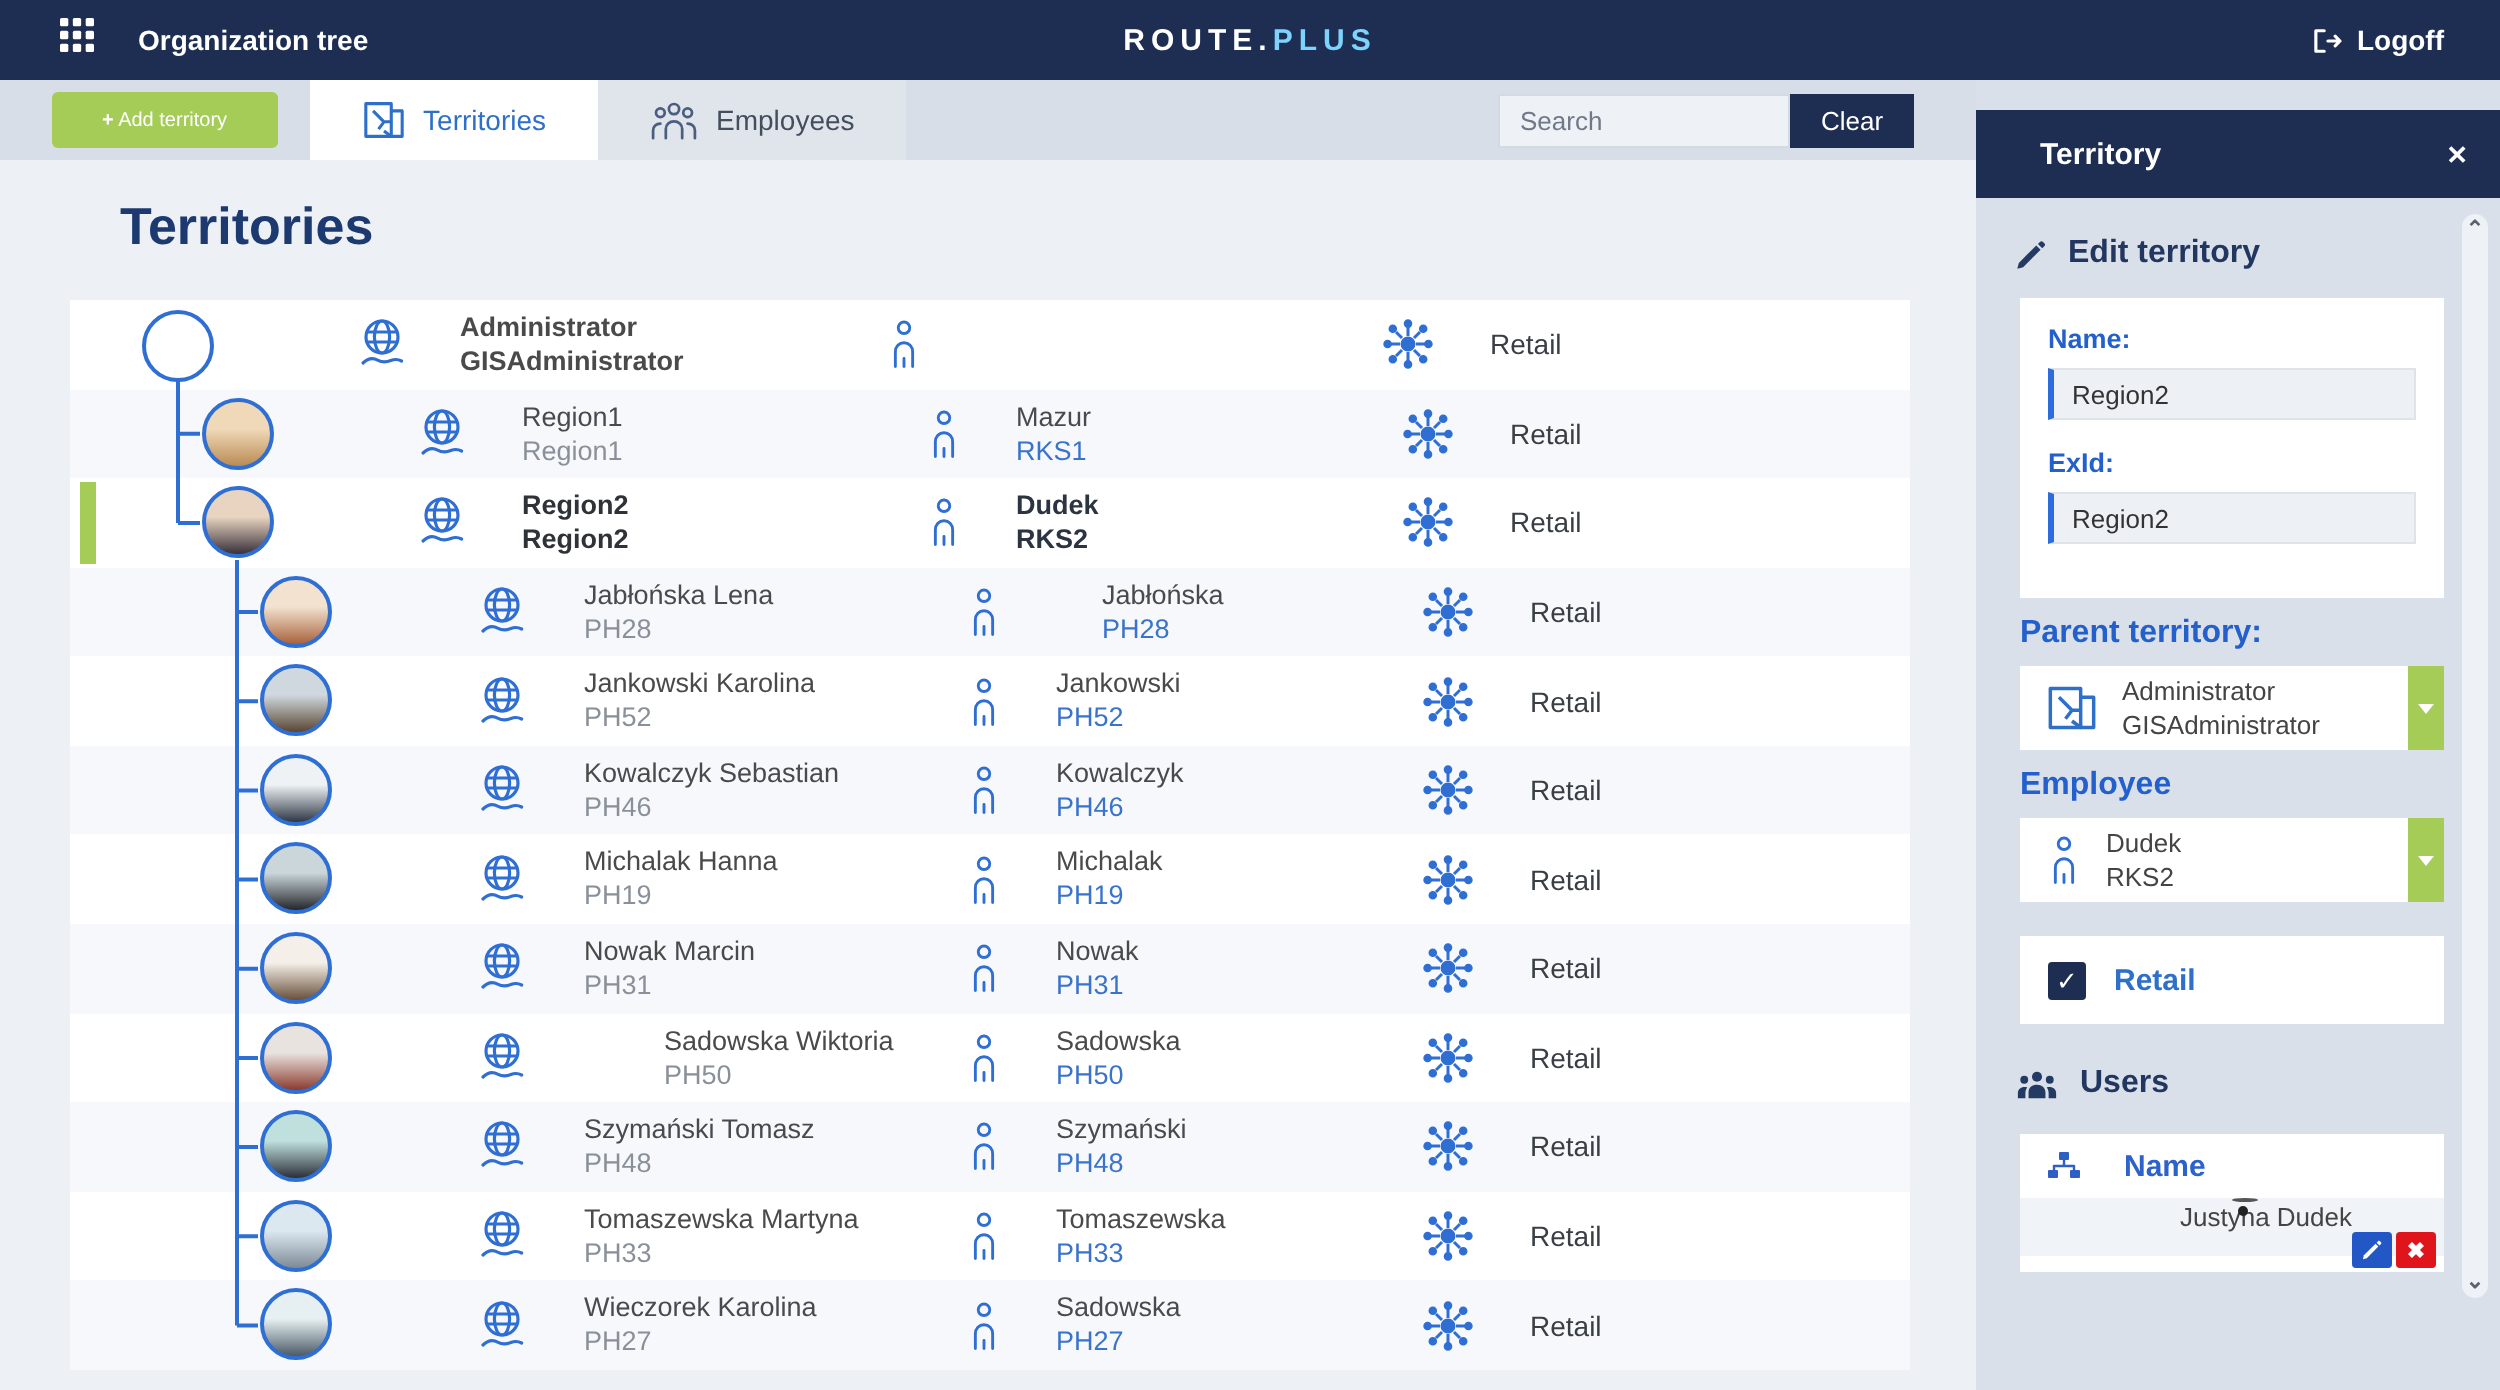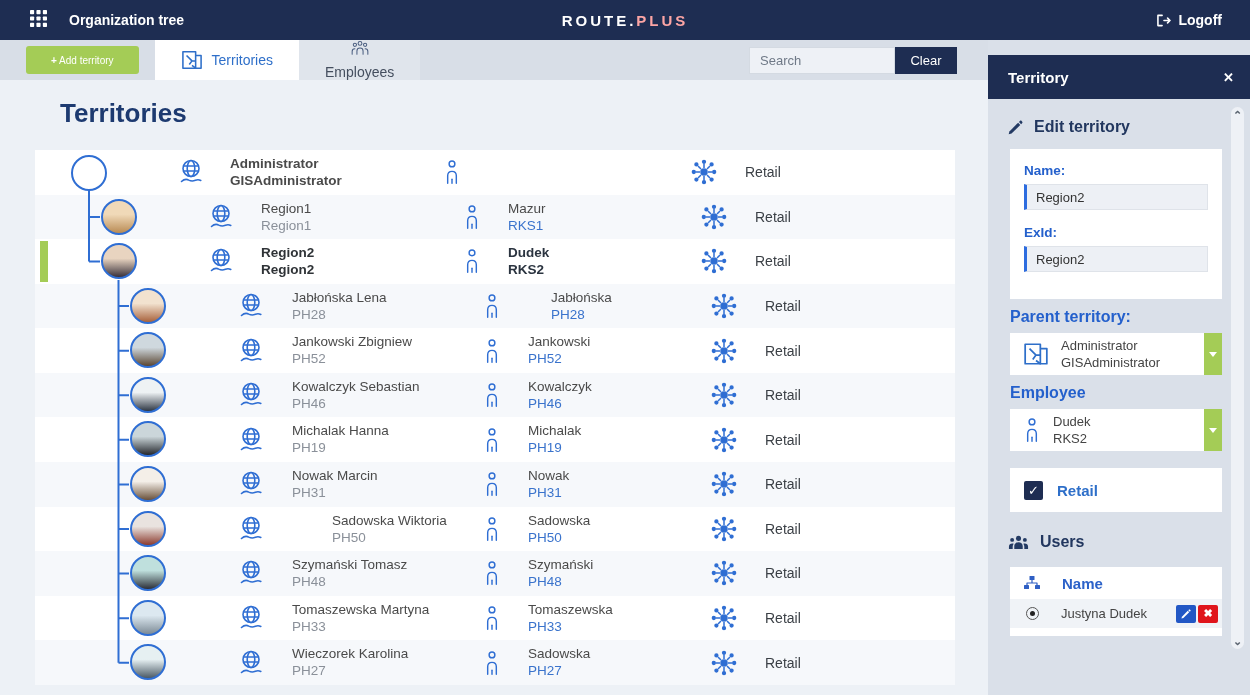--- a/index.html
+++ b/index.html
@@ -6,39 +6,39 @@
   html,body { width:1250px; height:695px; overflow:hidden;
     font-family:"Liberation Sans", sans-serif; background:#edf1f6; }
 
   
   .topbar { height:40px; background:#1e2d52; display:flex; align-items:center;
     position:relative; color:#fff; }
   .grid-icon { margin-left:30px; display:inline-block; }
   .app-title { margin-left:22px; font-size:14px; font-weight:600; }
   .brand { position:absolute; left:0; right:0; text-align:center; font-size:15px;
     font-weight:700; letter-spacing:3px; pointer-events:none; }
-  .brand .b2 { color:#fca5a5;margin-top:32px; }
+  .brand .b2 { color:#7dd3fc;margin-top:32px; }
   .logoff { position:absolute; right:28px; display:flex; align-items:center; gap:7px;
     font-size:14px; font-weight:700; cursor:pointer; }
 
   
   .cols { display:flex; height:655px; }
   .main-col { width:988px; position:relative; }
   .panel-col { width:262px; background:#dae0e9; padding-top:15px; position:relative; }
 
   
   .toolbar { height:40px; background:#d8dee7; display:flex; align-items:stretch; }
   .btn-add { align-self:center; margin-left:26px; height:28px; padding:0 25px;
     background:#a4cc56; color:#fff; font-size:10px; border:none; border-radius:3px;
     font-family:inherit; cursor:pointer; }
   .btn-add b { font-weight:700; }
   .tab { display:flex; align-items:center; gap:9px; padding:0 26px; font-size:14px;
     color:#444e5e; cursor:pointer; margin-left:16px; }
   .tab.active { background:#fff; color:#2e6fc9; font-weight:400; margin-left:16px; }
-  .tab + .tab { margin-left:0; background:#e0e5ec;flex-direction:column; }
+  .tab + .tab { margin-left:0; background:#e0e5ec; }
   .search-wrap { margin-left:auto; align-self:center; display:flex; margin-right:31px; }
   .search-input { width:146px; height:27px; border:1px solid #d4dae2; background:#eef1f6;
     padding:0 10px; font-size:13px; font-family:inherit; color:#333; }
   .search-input::placeholder { color:#6f7987; }
   .btn-clear { height:27px; width:62px; background:#1e2d52; color:#fff; border:none;
     font-size:13px; font-family:inherit; cursor:pointer; }
 
   
   .page-title { margin:18px 0 21px 60px; font-size:26px; font-weight:700; color:#1d3a70; }
   .tree-wrap { position:relative; margin-left:35px; width:920px; height:535px; }
@@ -58,21 +58,21 @@
   .trow.selected .name-l1, .trow.selected .name-l2 { color:#2f3337; font-weight:700; }
   .emp-l1 { color:#4a4a4a; }
   .emp-l2 { color:#3a73cc; }
   .trow.selected .emp-l1, .trow.selected .emp-l2 { color:#2b3440; font-weight:700; }
   .chan-txt { position:absolute; top:50%; transform:translateY(-50%);
     font-size:14px; color:#3a3f45; }
 
   
   .panel-header { height:44px; background:#1e2d52; color:#fff; display:flex;
     align-items:center; }
-  .panel-header .ttl { margin-left:20px; font-size:15px; font-weight:700; }
+  .panel-header .ttl { margin-left:32px; font-size:15px; font-weight:700; }
   .panel-close { margin-left:auto; margin-right:16px; font-size:13px; font-weight:700;
     cursor:pointer; }
   .panel-body { position:relative; height:596px; }
   .sec-head { display:flex; align-items:center; gap:11px; padding-left:20px;
     font-size:16px; font-weight:700; color:#22375f; }
   .sec-edit { padding-top:19px; }
   .card { margin:0 0 0 22px; width:212px; background:#fff; }
   .card-form { margin-top:13px; padding:12px 14px 14px; }
   .f-label { font-size:13.5px; font-weight:700; color:#2460cc; }
   .f-input { display:block; width:184px; height:26px; margin-top:5px; background:#edf0f5;
@@ -92,21 +92,21 @@
   .card-retail { margin-top:17px; height:44px; display:flex; align-items:center;
     padding-left:14px; }
   .chk { width:19px; height:19px; background:#1e2d52; border-radius:2px; color:#fff;
     font-size:13px; line-height:19px; text-align:center; cursor:pointer; }
   .chk-label { margin-left:14px; font-size:15px; font-weight:700; color:#2e6fc9; }
   .sec-users { margin-top:21px; }
   .card-users { margin-top:16px; padding-bottom:8px; }
   .u-head { display:flex; align-items:center; height:32px; padding-left:14px; gap:22px; }
   .u-head .u-name { font-size:15px; font-weight:700; color:#2c62c9; }
   .u-row { display:flex; align-items:center; height:29px; background:#f0f3f7;
-    padding:0 4px 0 16px; }
+    padding:0 4px 0 16px;flex-direction:column; }
   .radio { width:13px; height:13px; border:1.5px solid #555; border-radius:50%;
     position:relative; cursor:pointer; }
   .radio::after { content:""; position:absolute; left:2.5px; top:2.5px; width:5px;
     height:5px; border-radius:50%; background:#222; }
   .u-row .u-val { margin-left:22px; font-size:13px; color:#444; }
   .mini-btns { margin-left:auto; display:flex; gap:2px; }
   .mini { width:20px; height:18px; border:none; border-radius:2px; display:flex;
     align-items:center; justify-content:center; cursor:pointer; }
   .mini.edit { background:#2257c5; }
   .mini.del { background:#e0151c; color:#fff; font-size:11px; font-weight:700;
@@ -363,21 +363,21 @@
     <span class="avatar" style="left: 95px; background: linear-gradient(rgb(207, 216, 222) 0%, rgb(207, 216, 222) 42%, rgb(90, 70, 50) 100%);"></span>
     <svg class="cell-icon c-globe" width="28" height="28" viewBox="0 0 28 28" style="left: 202px;">
               <g fill="none" stroke="#2f6ed3" stroke-width="1.6" stroke-linecap="round">
                 <circle cx="14" cy="10.5" r="8"></circle>
                 <ellipse cx="14" cy="10.5" rx="3.8" ry="8"></ellipse>
                 <path d="M6.6 8h14.8M6.6 13h14.8"></path>
                 <path d="M4.5 23.5c2.4-2.3 4.8-2.8 7.3-1.4 1.9 1 4.4 1.1 6.6.2 1.9-.8 3.7-.7 5.4.2"></path>
               </g>
             </svg>
     <span class="txt2 c-name" style="left: 257px;">
-              <div class="name-l1">Jankowski Zbigniew</div>
+              <div class="name-l1">Jankowski Karolina</div>
               <div class="name-l2">PH52</div>
             </span>
     <svg class="cell-icon c-person" width="18" height="25" viewBox="0 0 20 27" style="left: 448px;">
               <g fill="none" stroke="#2f6ed3" stroke-width="1.6" stroke-linecap="round">
                 <circle cx="10" cy="4.5" r="3.2"></circle>
                 <path d="M5.2 26v-8.2c0-3 2.1-5 4.8-5s4.8 2 4.8 5V26"></path>
                 <path d="M10 26v-4.5"></path>
               </g>
             </svg>
     <span class="txt2 c-emp" style="left: 493px;">

